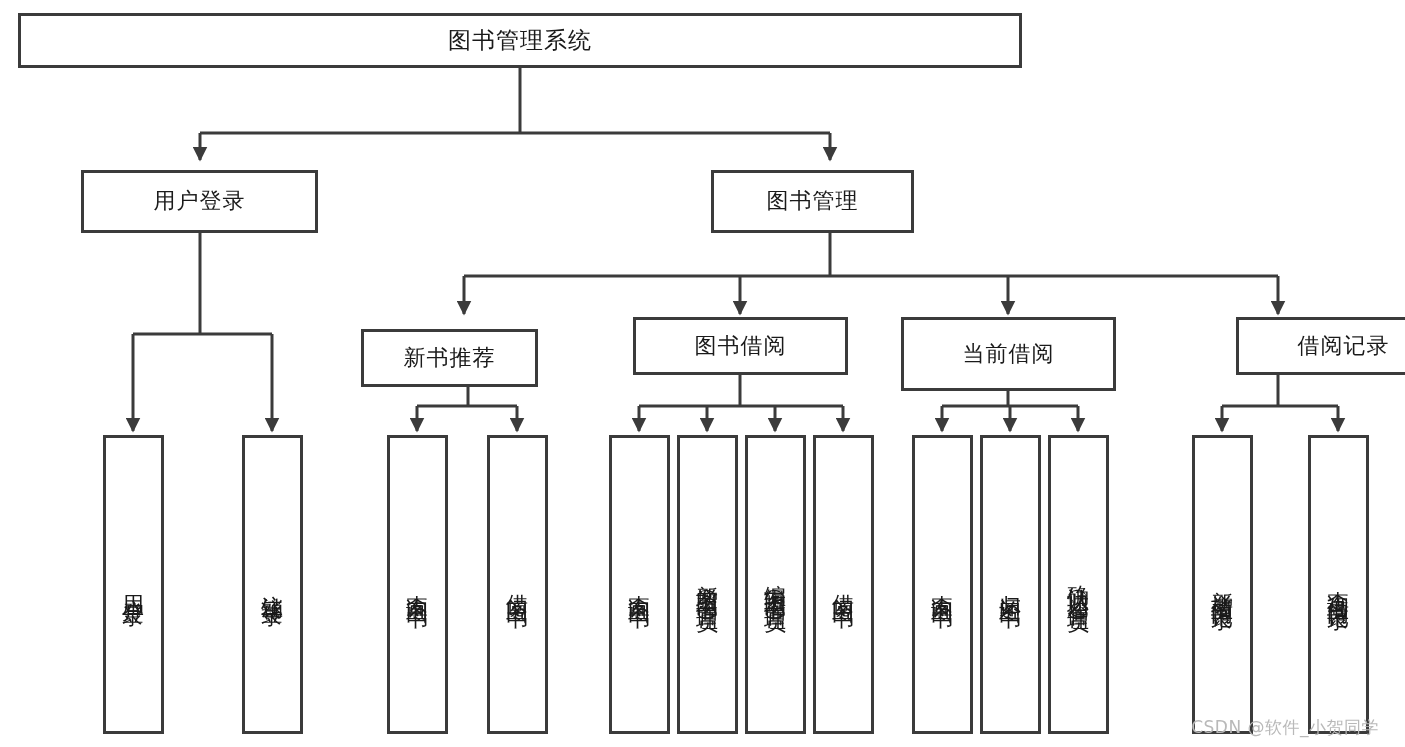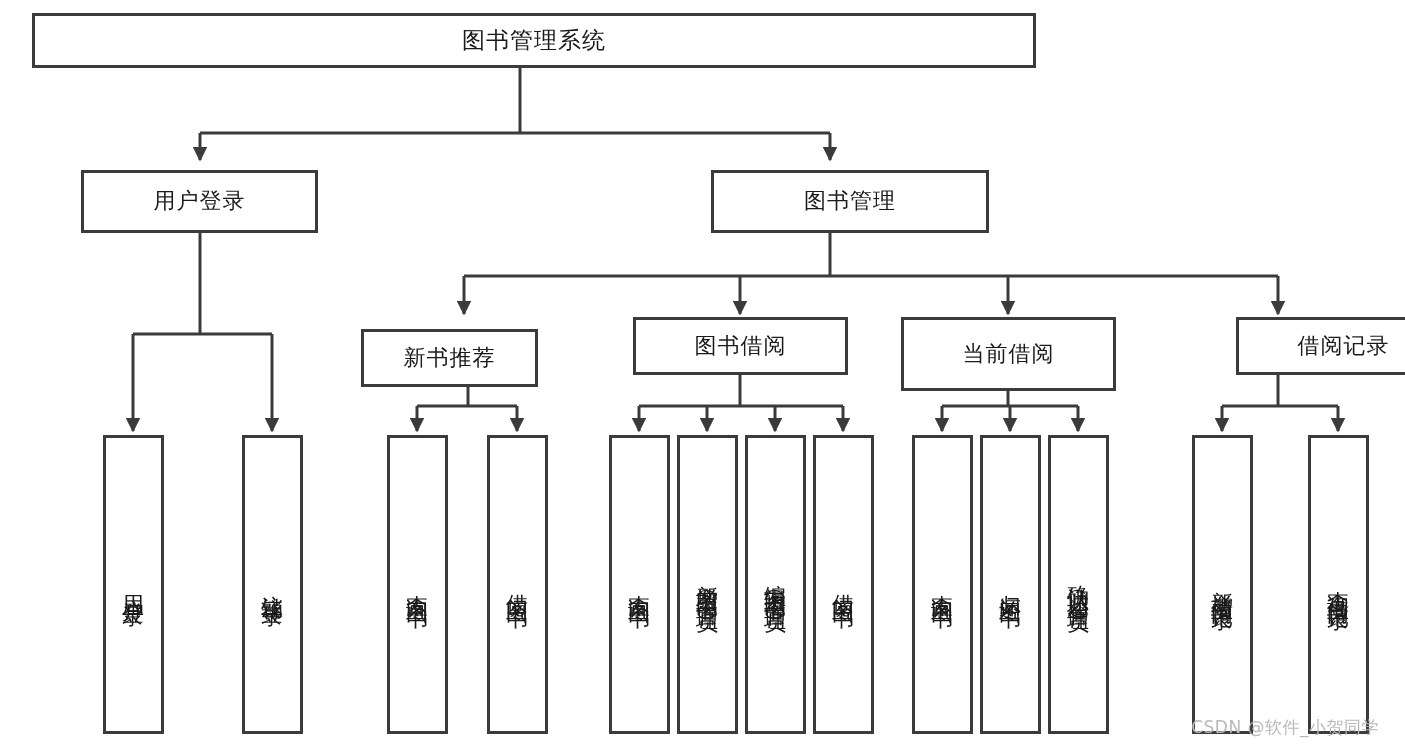--- a/index.html
+++ b/index.html
@@ -116,29 +116,29 @@
       <path d="M 1010 406 L 1010 431" marker-end="url(#arrow)"></path>
       <path d="M 1078 406 L 1078 431" marker-end="url(#arrow)"></path>
 
       <path d="M 1278 375 L 1278 406"></path>
       <path d="M 1222 406 L 1338 406"></path>
       <path d="M 1222 406 L 1222 431" marker-end="url(#arrow)"></path>
       <path d="M 1338 406 L 1338 431" marker-end="url(#arrow)"></path>
     </g>
   </svg>
 
-  <div class="node horiz root" style="left:18px; top:13px; width:1004px; height:55px;margin-left:14px;">
+  <div class="node horiz root" style="left:18px; top:13px; width:1004px; height:55px;">
     <span>图书管理系统</span>
   </div>
 
   <div class="node horiz" style="left:81px; top:170px; width:237px; height:63px;">
     <span>用户登录</span>
   </div>
 
-  <div class="node horiz" style="left:711px; top:170px; width:278px; height:63px;">
+  <div class="node horiz" style="left:711px; top:170px; width:203px; height:63px;">
     <span>图书管理</span>
   </div>
 
   <div class="node horiz" style="left:361px; top:317px; width:177px; height:58px;margin-top:12px;">
     <span>新书推荐</span>
   </div>
 
   <div class="node horiz" style="left:633px; top:317px; width:215px; height:58px;">
     <span>图书借阅</span>
   </div>

